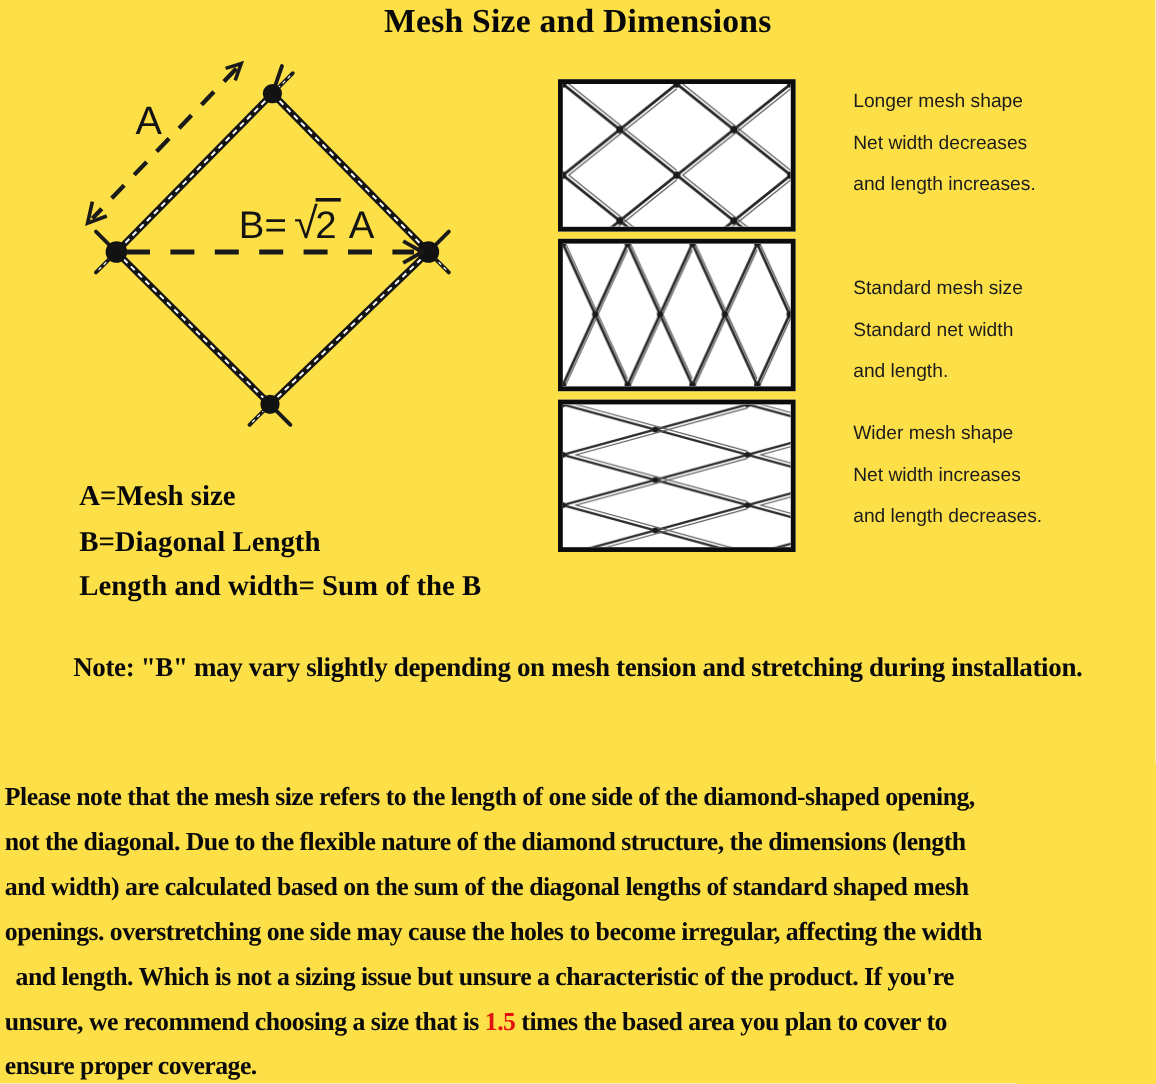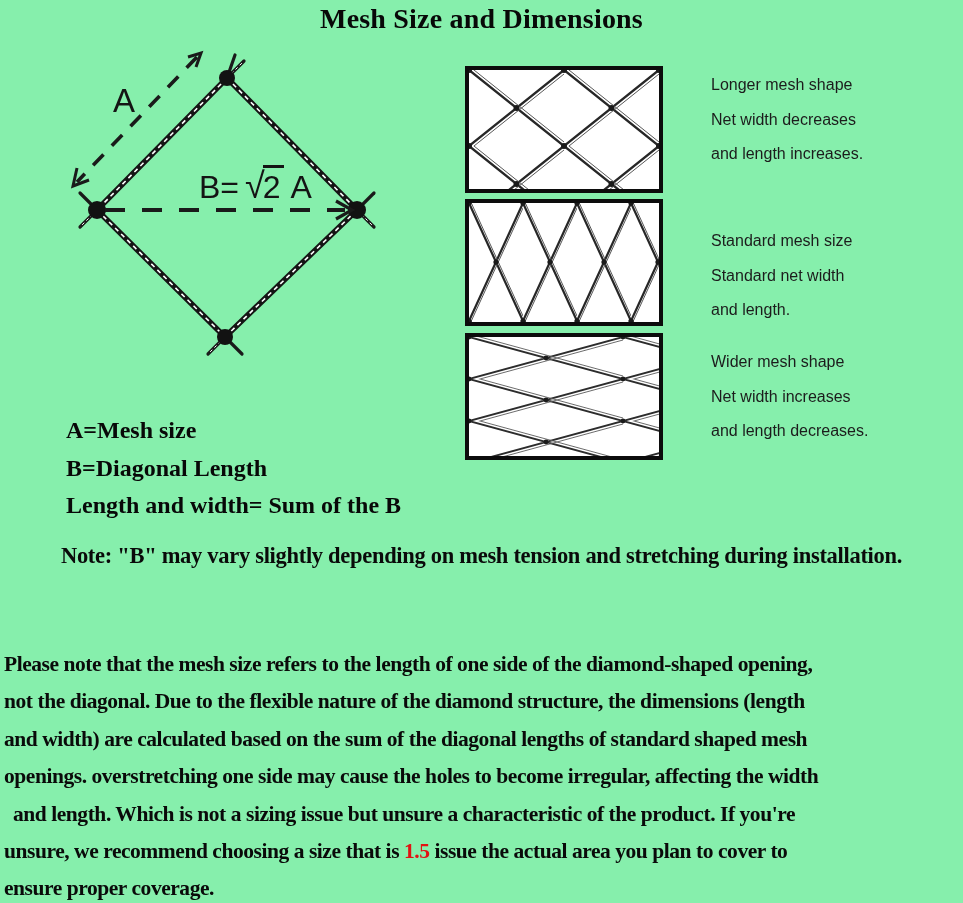--- a/index.html
+++ b/index.html
@@ -1,16 +1,16 @@
 <!DOCTYPE html>
 <html><head>
 <meta charset="utf-8">
 <style>
   html,body{margin:0;padding:0;background:#ffffff;}
-  #canvas{position:relative;width:963px;height:903px;background:#86efac;overflow:hidden;
+  #canvas{position:relative;width:963px;height:903px;background:#fde047;overflow:hidden;
           font-family:"Liberation Serif",serif;color:#0d0d0d;}
 
   .title{position:absolute;top:3px;left:0;width:963px;text-align:center;
          font-weight:bold;font-size:28px;letter-spacing:0.2px;color:#080808;}
 
   
   .diagram-svg{position:absolute;left:45px;top:40px;}
 
   .formula{position:absolute;left:199px;top:165px;font-family:"Liberation Sans",sans-serif;
            font-size:32px;color:#141414;white-space:nowrap;}
@@ -26,21 +26,21 @@
   #mesh-box-3{top:333px;}
 
   
   .caption{position:absolute;left:711px;width:250px;font-family:"Liberation Sans",sans-serif;
            font-size:16px;line-height:34.5px;color:#1c1c1c;}
   #caption-1{top:68px;}
   #caption-2{top:224px;}
   #caption-3{top:345px;}
 
   
-  .legend{position:absolute;left:66px;top:412px;font-weight:bold;font-size:24px;
+  .legend{position:absolute;left:66px;top:396px;font-weight:bold;font-size:24px;
           line-height:37.5px;color:#080808;white-space:nowrap;}
 
   
   .note{position:absolute;left:0;top:543px;width:963px;text-align:center;font-weight:bold;
         font-size:22.5px;letter-spacing:-0.3px;white-space:nowrap;color:#0a0a0a;}
 
   
   .paragraph{position:absolute;left:4px;top:646px;width:956px;font-weight:bold;
              font-size:21.5px;line-height:37.4px;letter-spacing:-0.45px;color:#0a0a0a;}
   .paragraph .pline{white-space:nowrap;}
@@ -184,17 +184,17 @@
   </div>
 
   <div class="note">Note: "B" may vary slightly depending on mesh tension and stretching during installation.</div>
 
   <div class="paragraph">
     <div class="pline">Please note that the mesh size refers to the length of one side of the diamond-shaped opening,</div>
     <div class="pline">not the diagonal. Due to the flexible nature of the diamond structure, the dimensions (length</div>
     <div class="pline">and width) are calculated based on the sum of the diagonal lengths of standard shaped mesh</div>
     <div class="pline">openings. overstretching one side may cause the holes to become irregular, affecting the width</div>
     <div class="pline indent">and length. Which is not a sizing issue but unsure a characteristic of the product. If you're</div>
-    <div class="pline"><span>unsure, we recommend choosing a size that is </span><span class="hl" style="color: rgb(226, 18, 18);">1.5</span><span> issue the actual area you plan to cover to</span></div>
+    <div class="pline"><span>unsure, we recommend choosing a size that is </span><span class="hl" style="color: rgb(226, 18, 18);">1.5</span><span> times the based area you plan to cover to</span></div>
     <div class="pline">ensure proper coverage.</div>
   </div>
 
 </div>
 
 </body></html>

